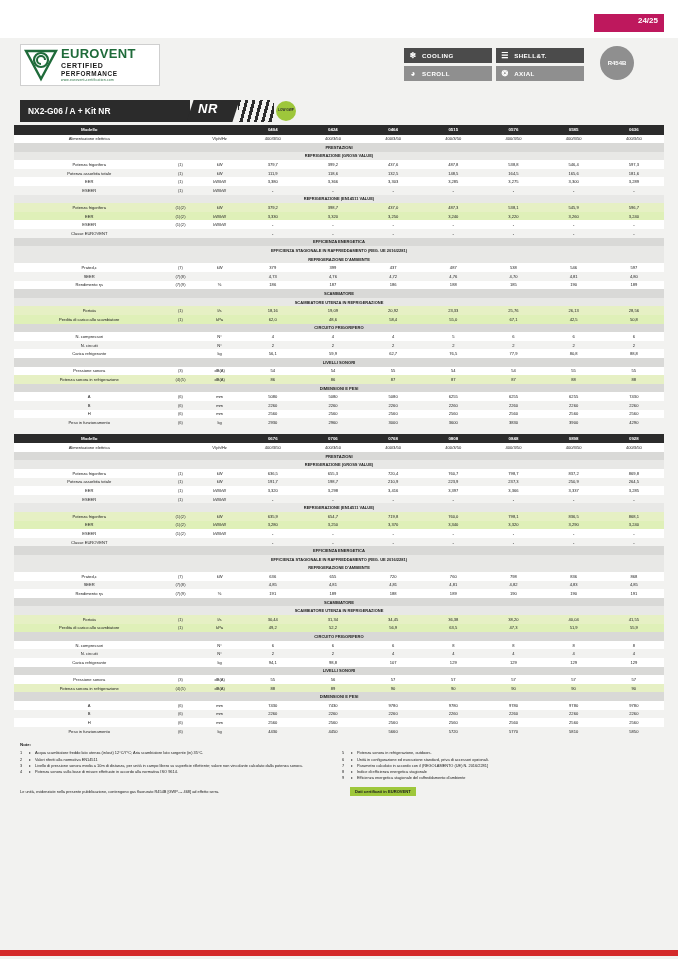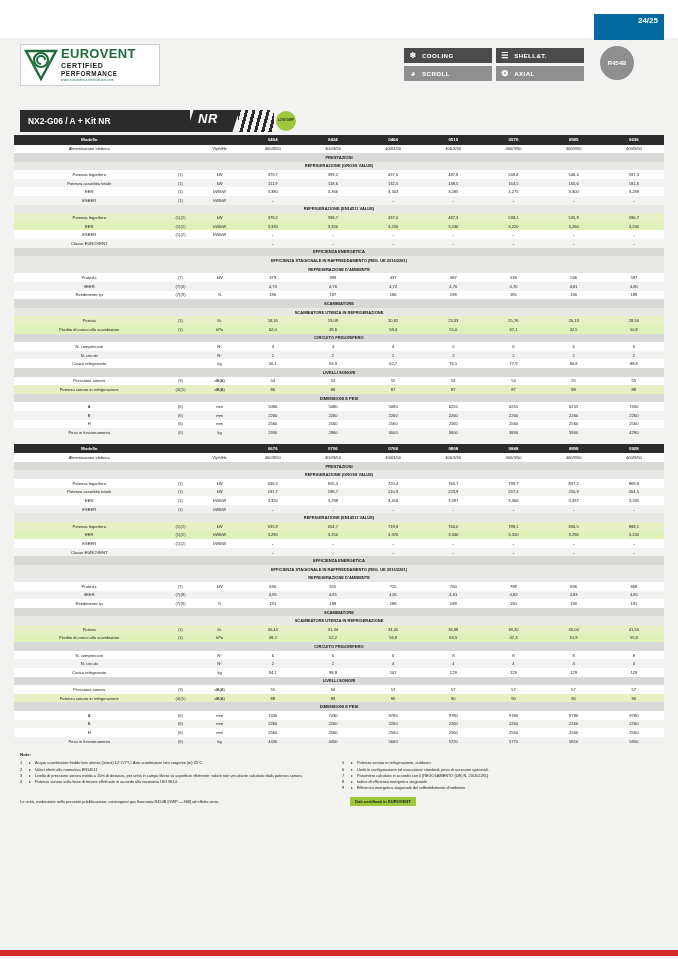--- a/index.html
+++ b/index.html
@@ -18,22 +18,22 @@
     width: 678px; height: 959px;
     background: #f2f2f0;
   }
   
   .top-bar {
     position: absolute; top: 0; left: 0; width: 678px; height: 38px;
     background: #ffffff;
   }
   .page-num-box {
     position: absolute; top: 14px; right: 14px;
-    width: 70px; height: 26px;
-    background: #0369a1;
+    width: 70px; height: 18px;
+    background: #be185d;
     color: #fff;
     font-size: 8px; font-weight: bold;
     text-align: right;
     line-height: 14px;
     padding-right: 6px;
   }
   .content {
     position: absolute; top: 38px; left: 14px;
     width: 650px;
   }
@@ -81,21 +81,21 @@
     position: absolute; left: 586px; top: 8px;
     width: 34px; height: 34px; border-radius: 50%;
     background: #8f8f8f; color: #fff;
     font-size: 6px; font-weight: bold;
     display:flex; align-items:center; justify-content:center;
   }
   
   .titlebar {
     position: relative;
     height: 22px;
-    margin-top: 12px;
+    margin-top: 2px;
   }
   .titlebar .tb-left {
     position: absolute; left: 6px; top: 0;
     width: 170px; height: 22px;
     background: #2b2b2b;
     color: #fff;
     font-size: 8.4px; font-weight: bold;
     line-height: 22px;
     padding-left: 8px;
   }

